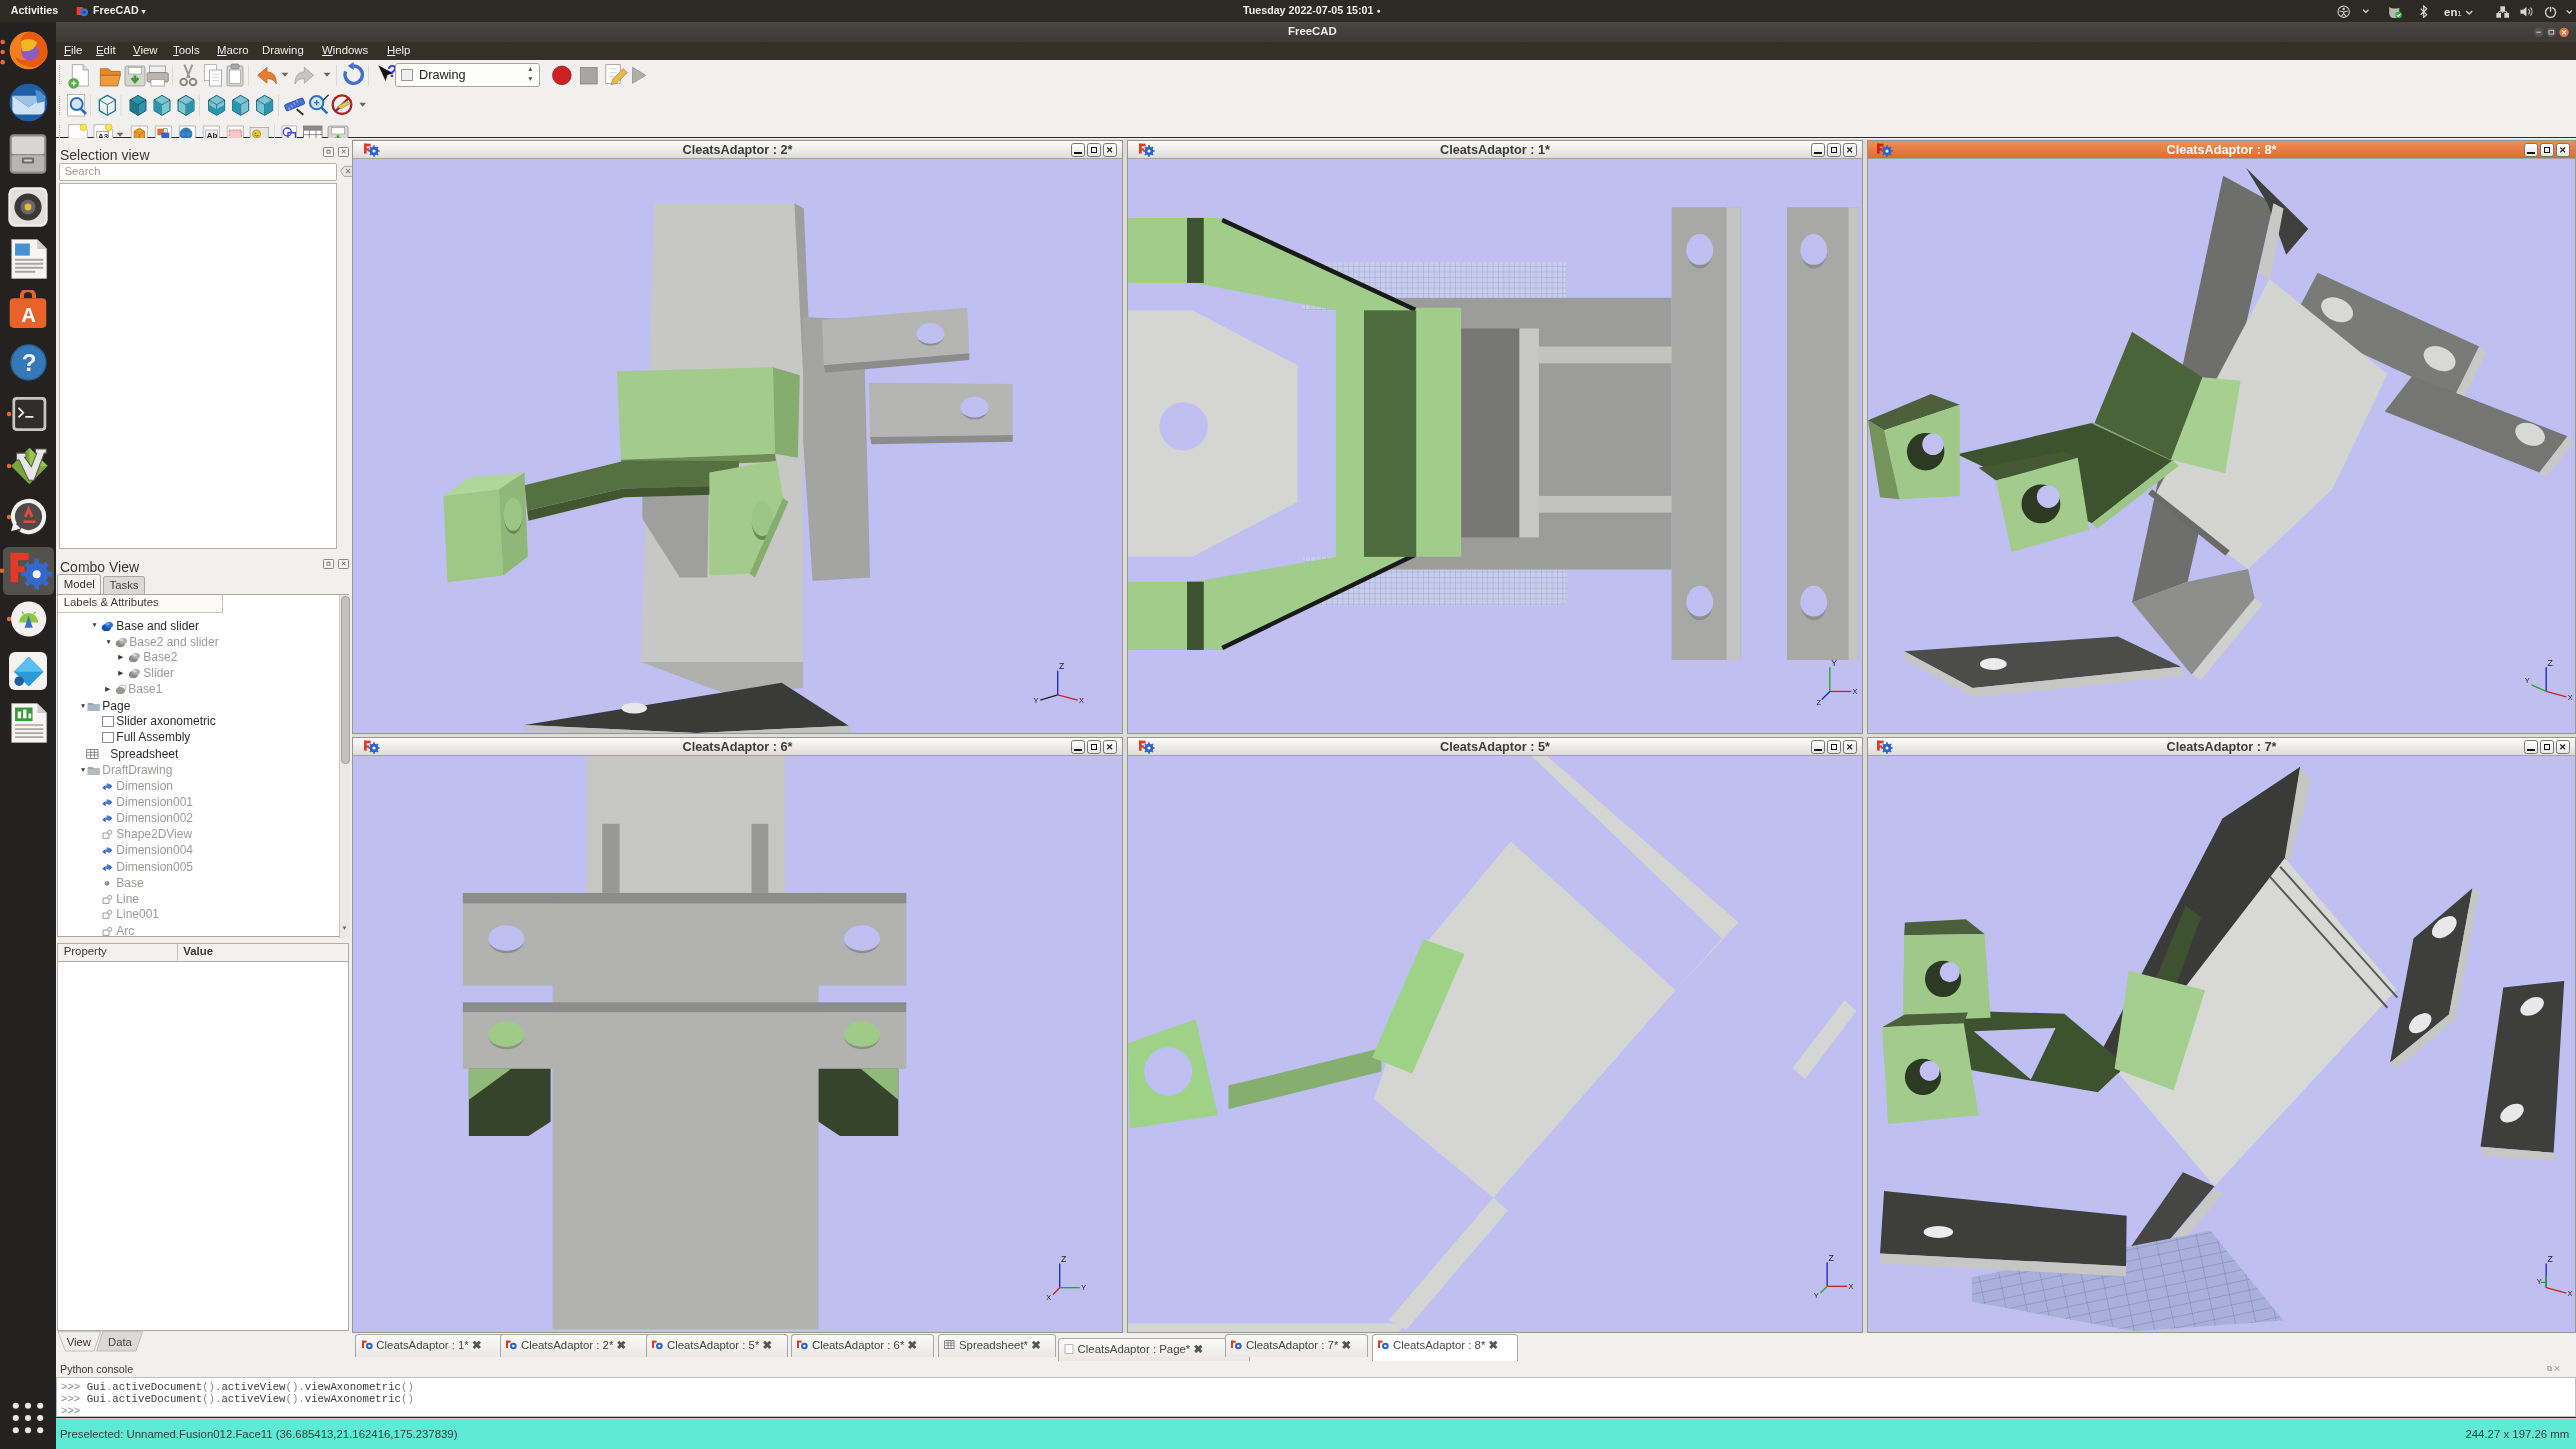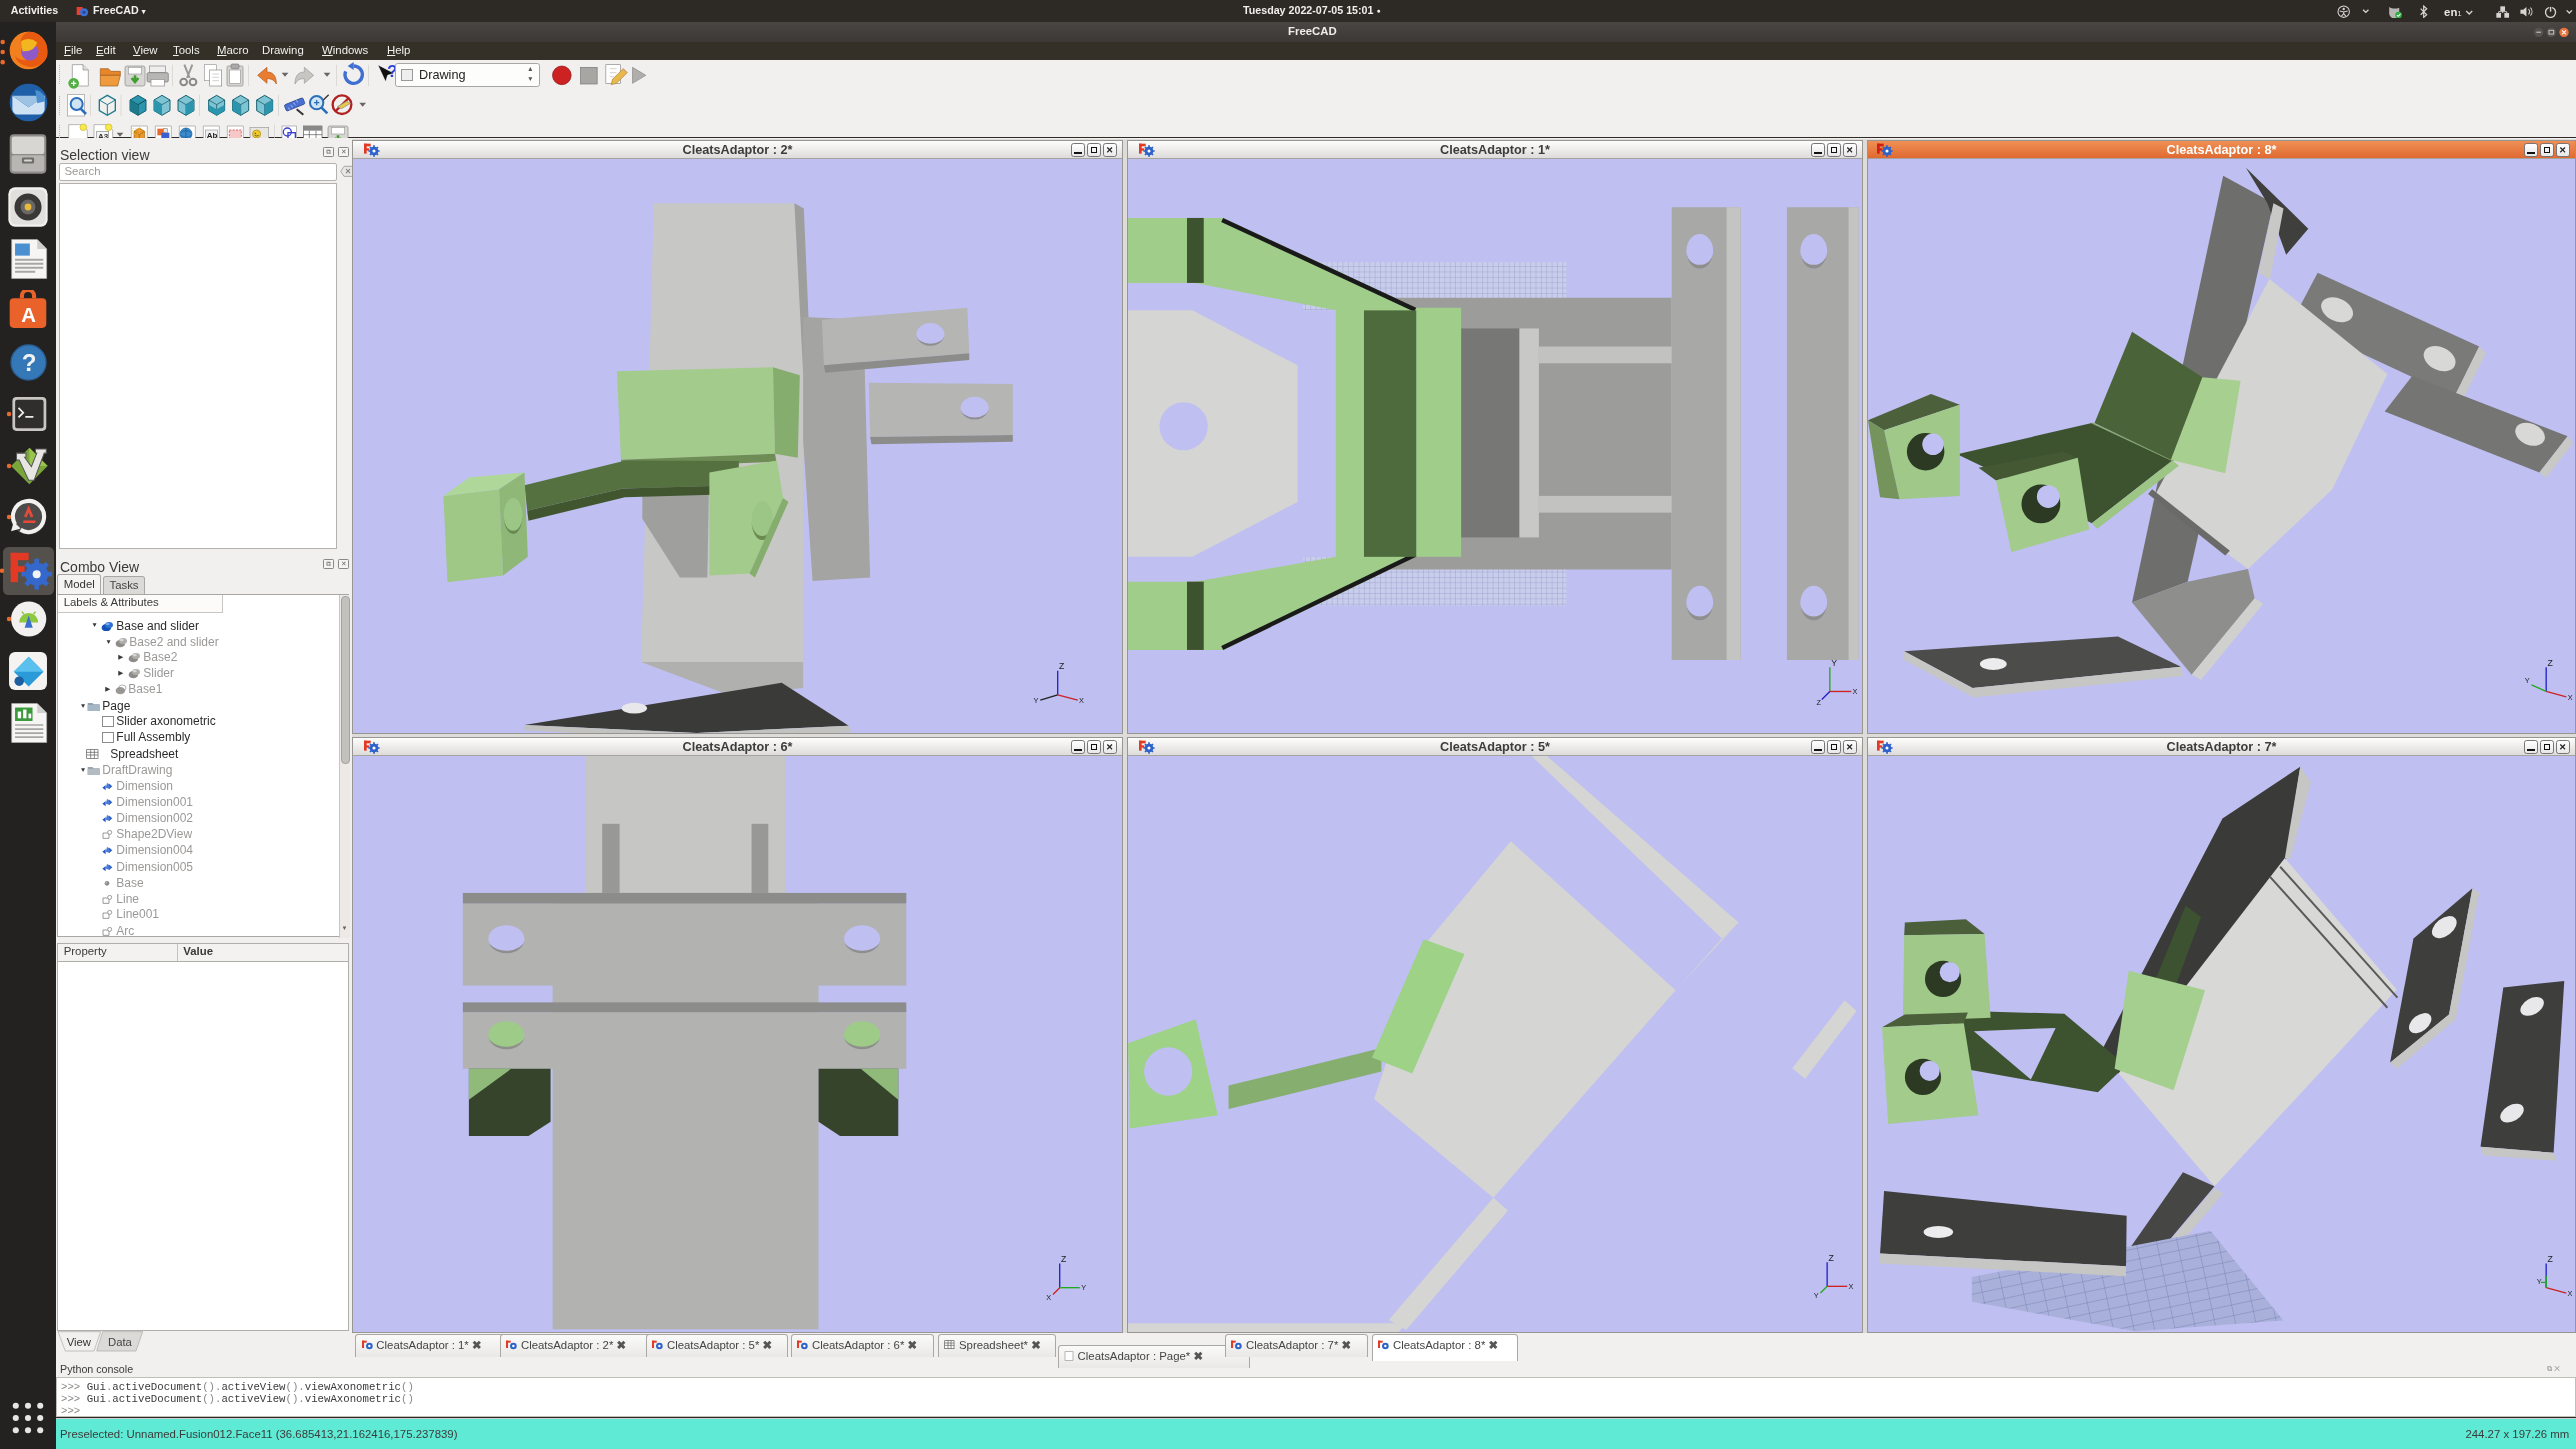--- a/index.html
+++ b/index.html
@@ -871,21 +871,21 @@
   <div class="tab8" style="left:439px;top:0.7px;width:143px;"><svg width="11.4" height="10" style="vertical-align:-1.3px" viewBox="0 0 17 15">
         <rect x="0" y="1" width="3" height="11" fill="#e23a24"></rect>
         <rect x="0" y="1" width="7" height="3" fill="#e23a24"></rect>
         <circle cx="11" cy="9" r="5" fill="#2d62c8"></circle>
         <circle cx="11" cy="9" r="1.8" fill="#fff"></circle>
       </svg> CleatsAdaptor : 6* <span style="font-weight:bold;color:#555;">✖</span></div>
   <div class="tab8" style="left:586px;top:0.7px;width:118px;"><svg width="11.4" height="10" style="vertical-align:-1.3px" viewBox="0 0 17 15">
         <rect x="1" y="1" width="14" height="12" fill="#fff" stroke="#555"></rect>
         <path d="M1 4.5 h14 M1 8 h14 M6 1 v12 M10.5 1 v12" stroke="#555"></path>
       </svg> Spreadsheet* <span style="font-weight:bold;color:#555;">✖</span></div>
-  <div class="tab8" style="left:706px;top:12px;width:192px;"><svg width="10" height="10" style="vertical-align:-1.3px" viewBox="0 0 15 15">
+  <div class="tab8" style="left:706px;top:5px;width:192px;"><svg width="10" height="10" style="vertical-align:-1.3px" viewBox="0 0 15 15">
         <rect x="1.5" y="1" width="12" height="13" fill="#fdfdfd" stroke="#999"></rect>
       </svg> CleatsAdaptor : Page* <span style="font-weight:bold;color:#555;">✖</span></div>
   <div class="tab8" style="left:873px;top:0.7px;width:143px;"><svg width="11.4" height="10" style="vertical-align:-1.3px" viewBox="0 0 17 15">
         <rect x="0" y="1" width="3" height="11" fill="#e23a24"></rect>
         <rect x="0" y="1" width="7" height="3" fill="#e23a24"></rect>
         <circle cx="11" cy="9" r="5" fill="#2d62c8"></circle>
         <circle cx="11" cy="9" r="1.8" fill="#fff"></circle>
       </svg> CleatsAdaptor : 7* <span style="font-weight:bold;color:#555;">✖</span></div>
   <div class="tab8" style="left:1020px;top:0.7px;width:146px;background:#fff;height:27px;"><svg width="11.4" height="10" style="vertical-align:-1.3px" viewBox="0 0 17 15">
         <rect x="0" y="1" width="3" height="11" fill="#e23a24"></rect>

